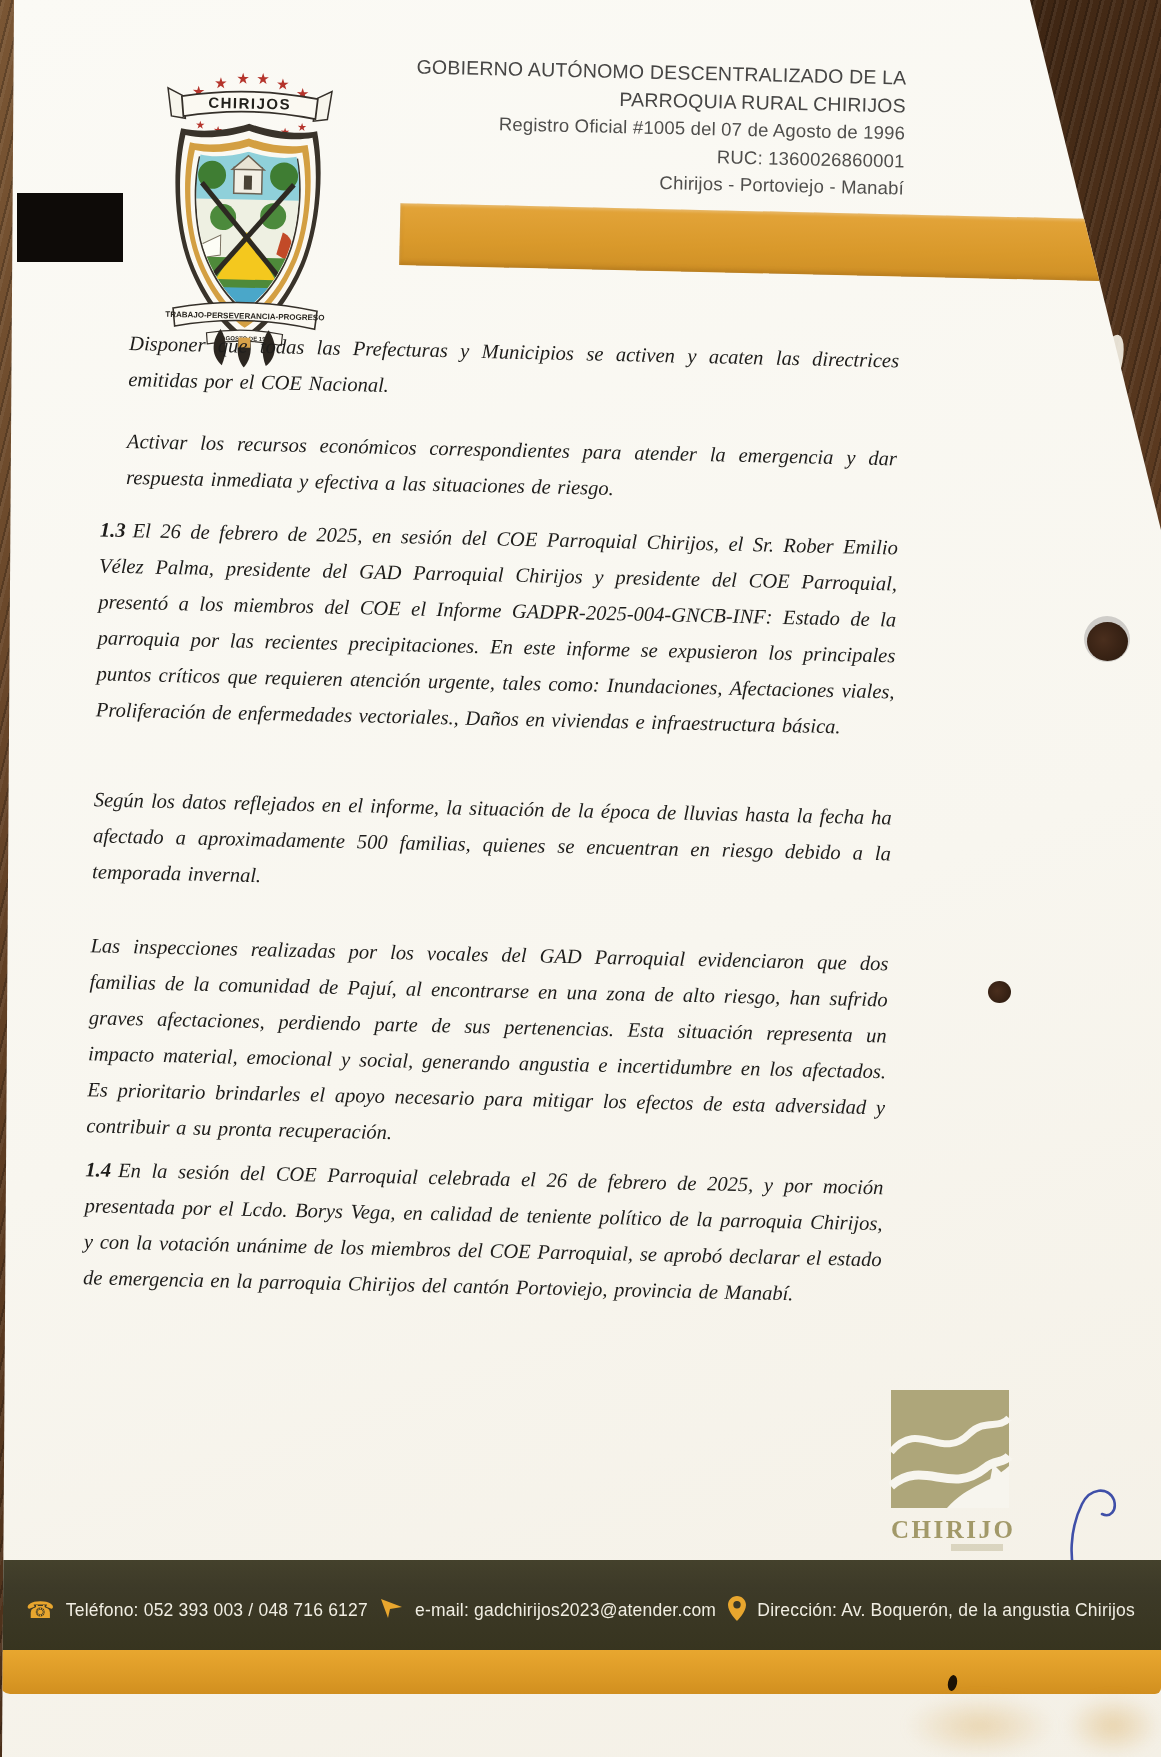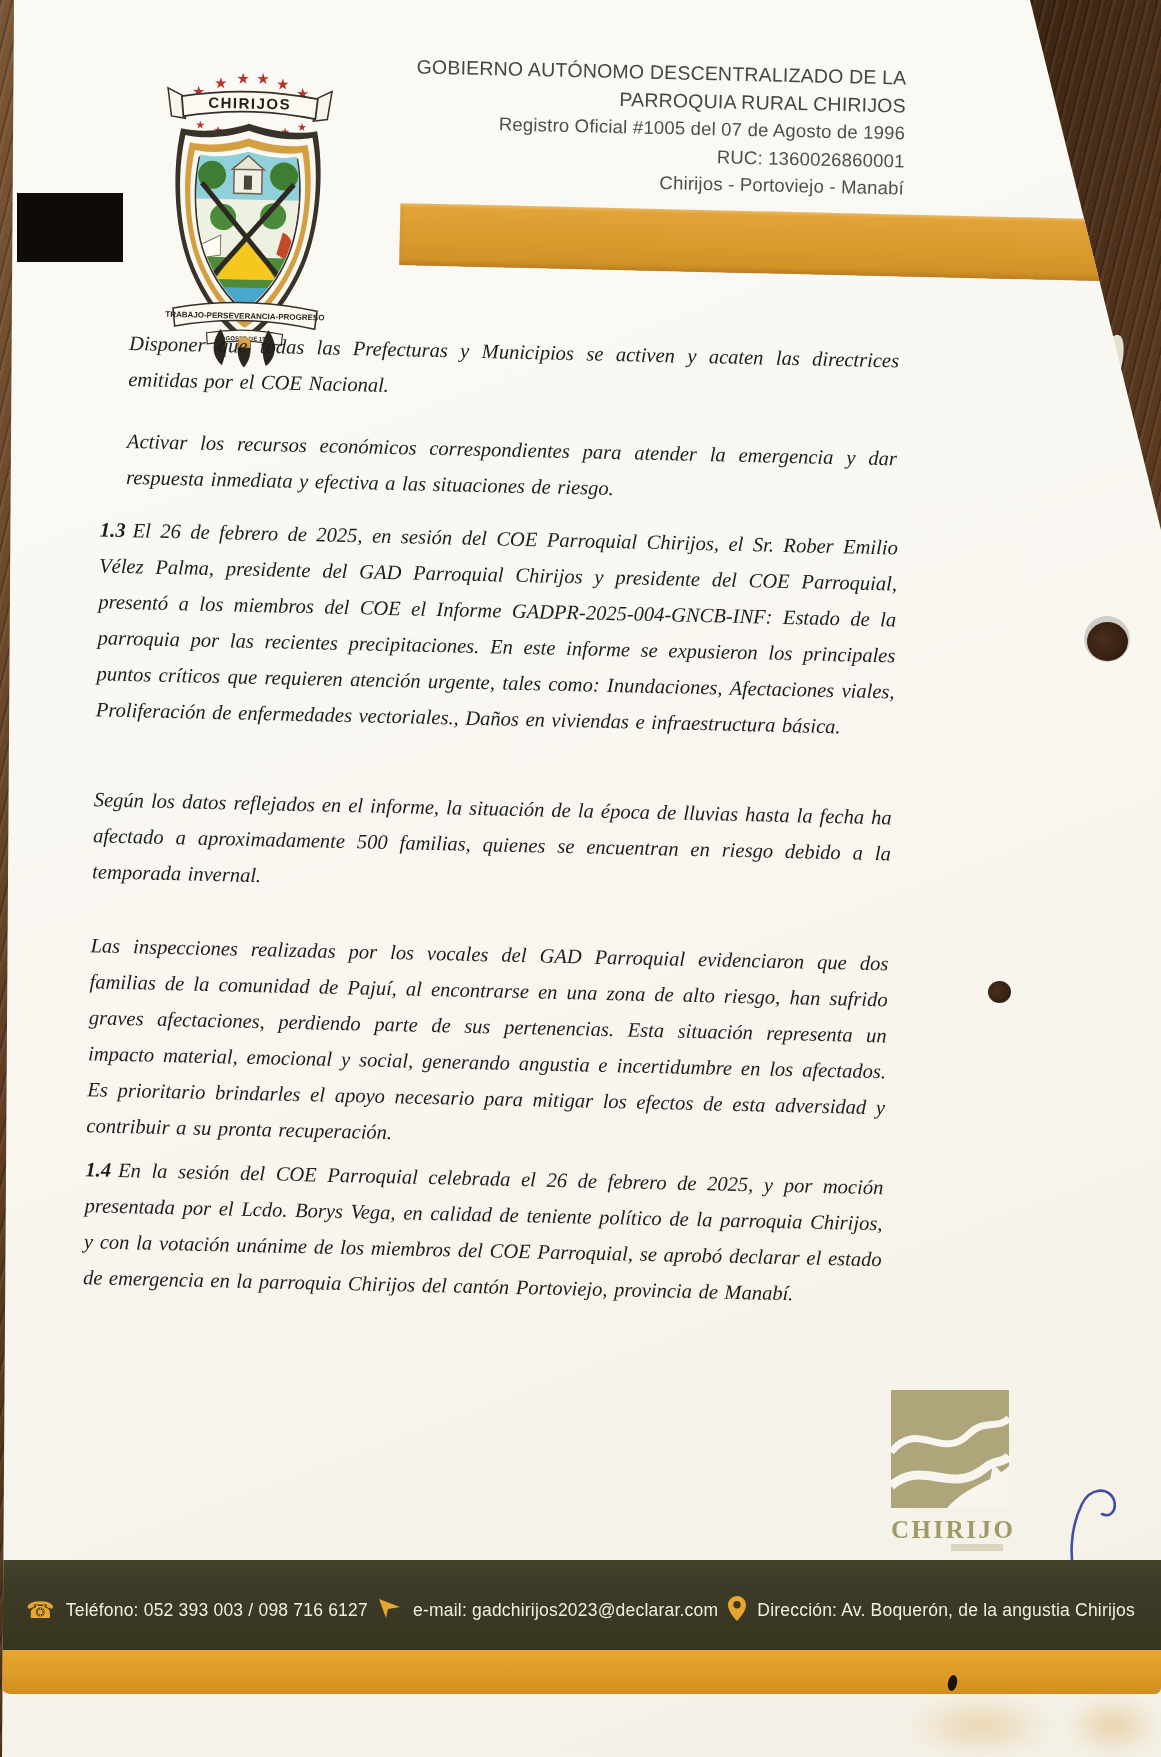--- a/index.html
+++ b/index.html
@@ -221,29 +221,29 @@
       <div class="para" style="left:112px;top:1149px;width:798px;">
         <b>1.4</b><span>En la sesión del COE Parroquial celebrada el 26 de febrero de 2025, y por moción presentada por el Lcdo. Borys Vega, en calidad de teniente político de la parroquia Chirijos, y con la votación unánime de los miembros del COE Parroquial, se aprobó declarar el estado de emergencia en la parroquia Chirijos del cantón Portoviejo, provincia de Manabí.</span>
       </div>
     </div>
 
     <div class="redaction"></div>
 
     <div class="fbar">
       <div class="fgroup">
         <span class="ficon">☎</span>
-        <span>Teléfono: 052 393 003 / 098 716 6127</span>
+        <span>Teléfono: 052 393 003 / 048 716 6127</span>
       </div>
       <div class="fgroup">
         <span class="ficon">
           <svg width="24" height="22" viewBox="0 0 24 22">
               <path d="M1,2 L22,10 L10,12 L8,21 Z" fill="#e8a62e"></path>
             </svg>
         </span>
-        <span>e-mail: gadchirijos2023@declarar.com</span>
+        <span>e-mail: gadchirijos2023@atender.com</span>
       </div>
       <div class="fgroup">
         <span class="ficon">
           <svg width="18" height="25" viewBox="0 0 18 25">
               <path d="M9,0 C4,0 0,4 0,9 C0,16 9,25 9,25 C9,25 18,16 18,9 C18,4 14,0 9,0 Z M9,12.5 A3.7,3.7 0 1,1 9,5.1 A3.7,3.7 0 1,1 9,12.5 Z" fill="#e8a62e"></path>
             </svg>
         </span>
         <span>Dirección: Av. Boquerón, de la angustia Chirijos</span>
       </div>
     </div>

